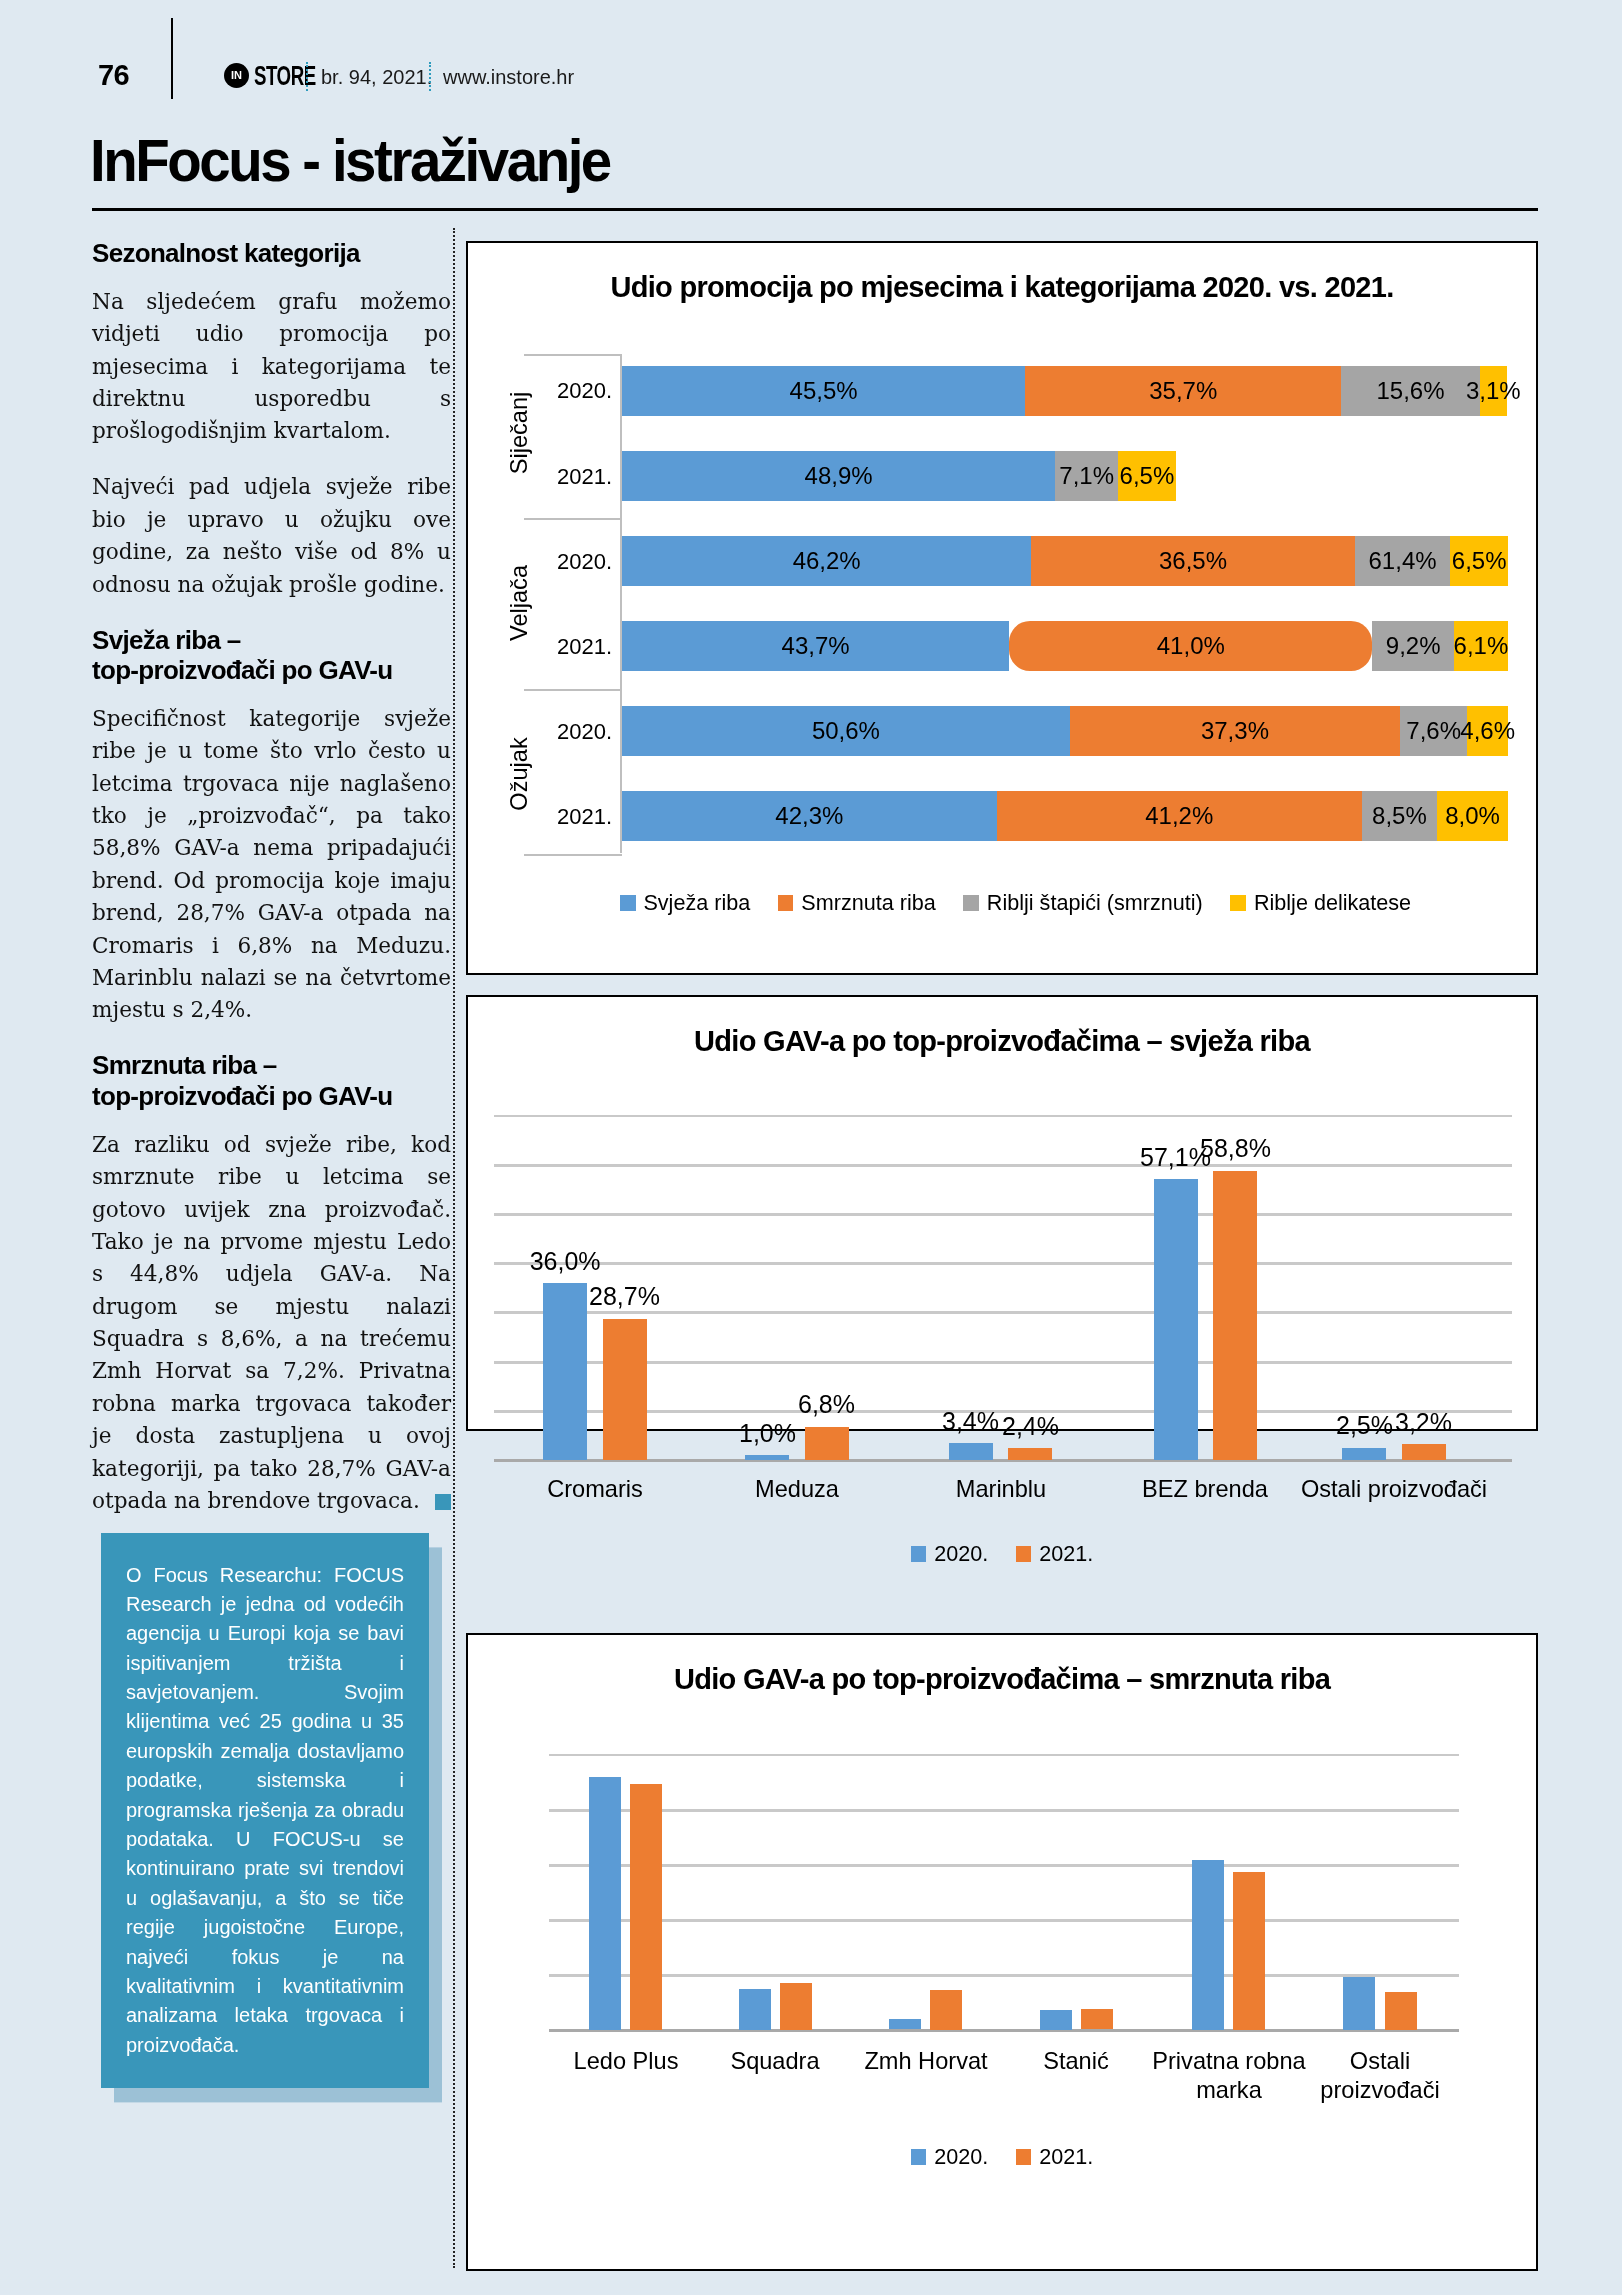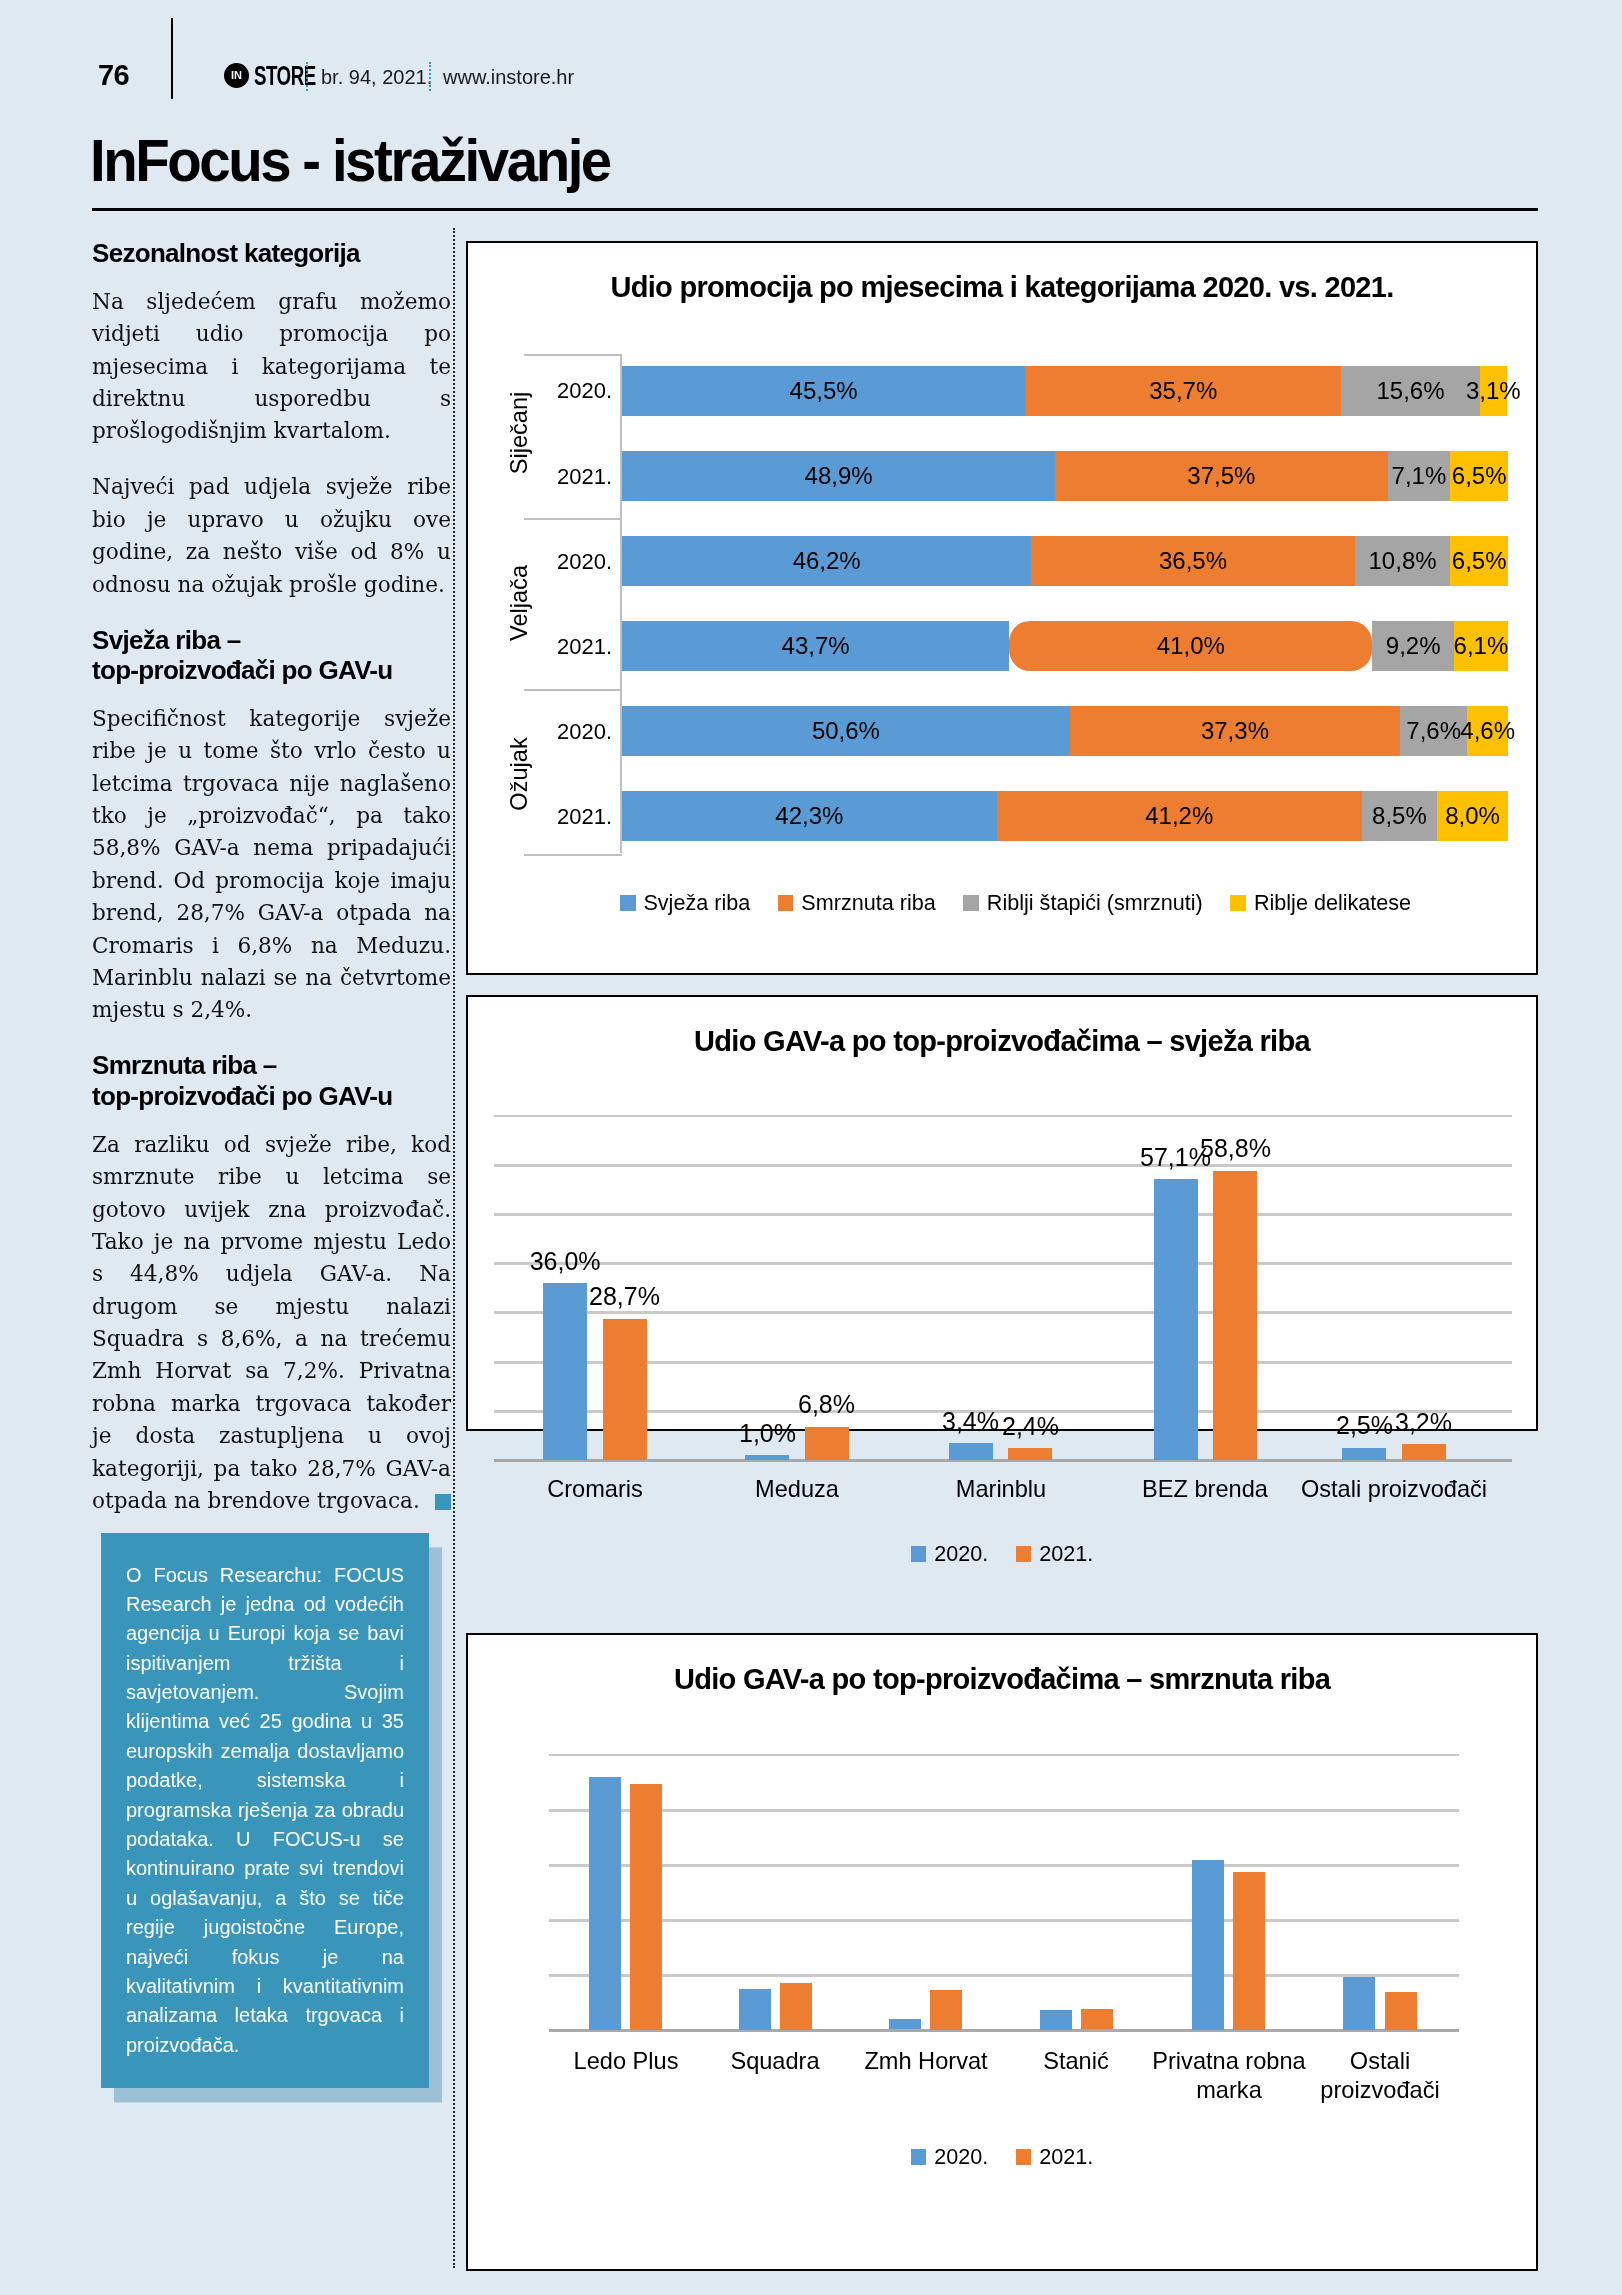--- a/index.html
+++ b/index.html
@@ -119,41 +119,38 @@
         </div>
         <div class="seg" style="width: 3.1%; background: rgb(255, 192, 0);">
           <div class="seglab">3,1%</div>
         </div>
       </div>
       <div class="ylab" style="top: 221px;">2021.</div>
       <div class="hbar" style="top: 208px;">
         <div class="seg" style="width: 48.9%; background: rgb(91, 155, 213);">
           <div class="seglab">48,9%</div>
         </div>
-        <div class="seg" style="width: 37.5%; background: rgb(237, 125, 49);">
-          <div class="seglab">37,5%</div>
-        </div>
         <div class="seg" style="width: 7.1%; background: rgb(165, 165, 165);">
           <div class="seglab">7,1%</div>
         </div>
         <div class="seg" style="width: 6.5%; background: rgb(255, 192, 0);">
           <div class="seglab">6,5%</div>
         </div>
       </div>
       <div class="mlab" style="top: 177px;">Siječanj</div>
       <div class="ylab" style="top: 306px;">2020.</div>
       <div class="hbar" style="top: 293px;">
         <div class="seg" style="width: 46.2%; background: rgb(91, 155, 213);">
           <div class="seglab">46,2%</div>
         </div>
         <div class="seg" style="width: 36.5%; background: rgb(237, 125, 49);">
           <div class="seglab">36,5%</div>
         </div>
         <div class="seg" style="width: 10.8%; background: rgb(165, 165, 165);">
-          <div class="seglab">10,8%</div>
+          <div class="seglab">61,4%</div>
         </div>
         <div class="seg" style="width: 6.5%; background: rgb(255, 192, 0);">
           <div class="seglab">6,5%</div>
         </div>
       </div>
       <div class="ylab" style="top: 391px;">2021.</div>
       <div class="hbar" style="top: 378px;">
         <div class="seg" style="width: 43.7%; background: rgb(91, 155, 213);">
           <div class="seglab">43,7%</div>
         </div>

